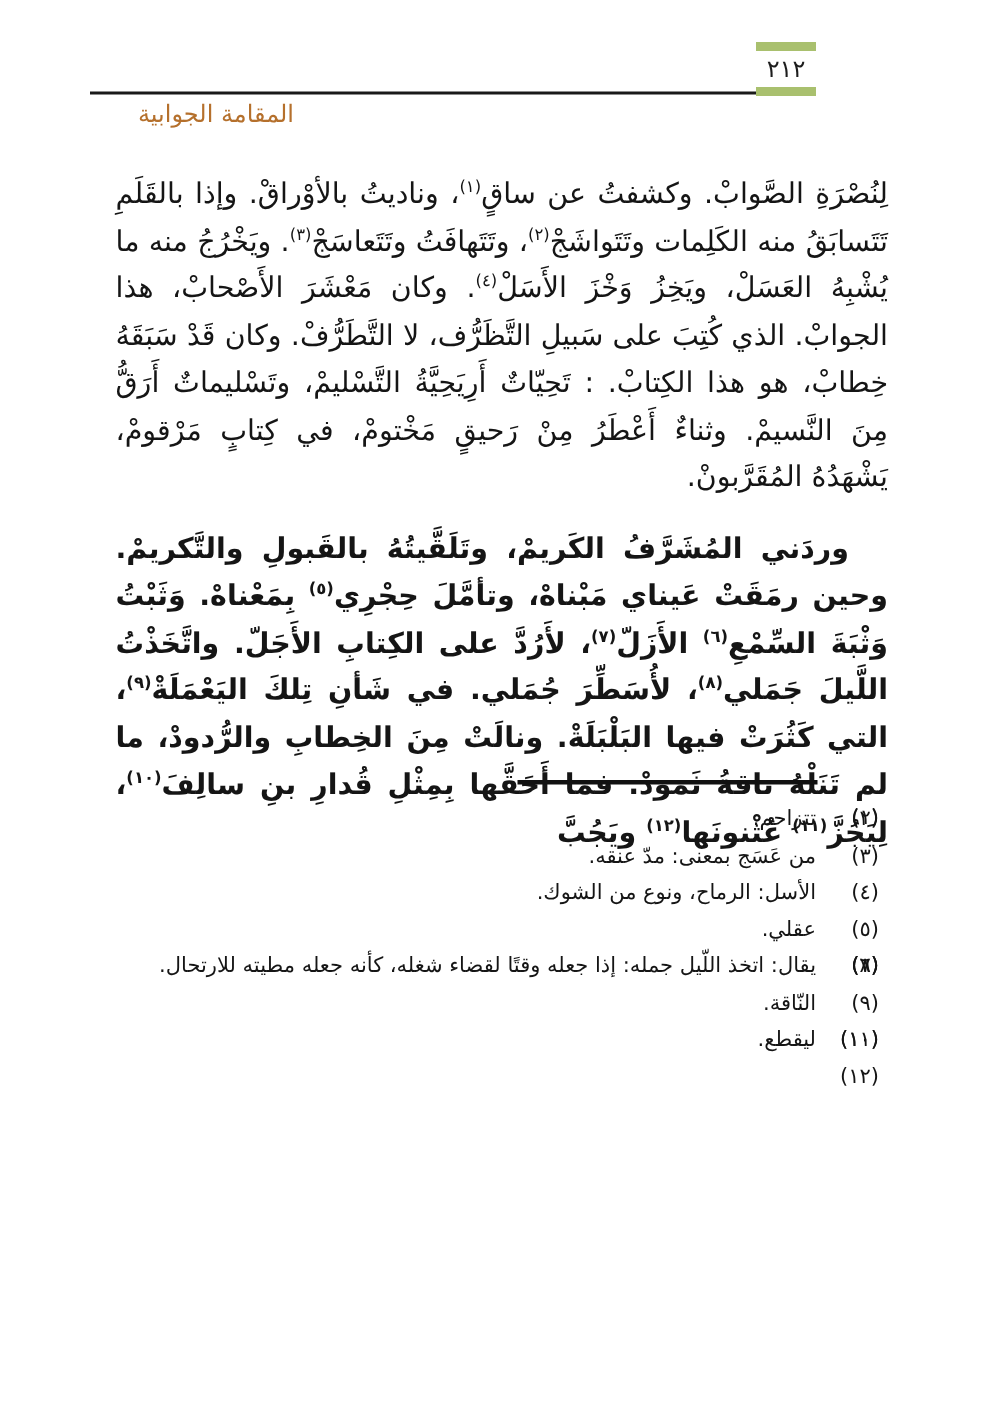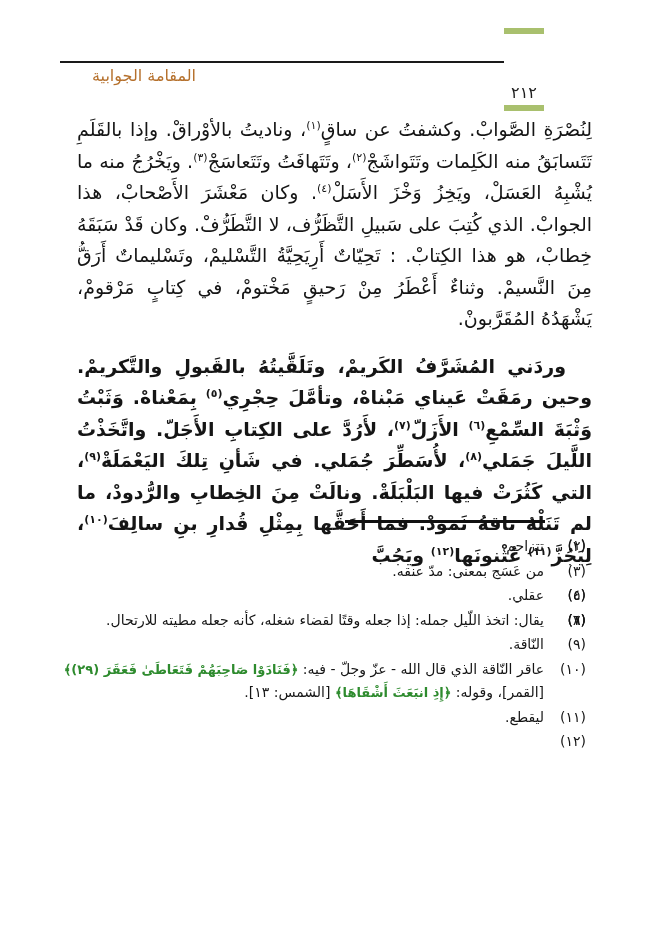--- a/index.html
+++ b/index.html
@@ -7,21 +7,21 @@
     position:relative;
     width:669px; height:945px;
     background:#ffffff;
     font-family:"DejaVu Sans", sans-serif;
     direction:rtl;
     overflow:hidden;
   }
   
   .pagenum-block { position:absolute; top:28px; right:125px; width:40px; text-align:center; }
   .green-bar { height:6px; background:var(--accent-green,#a9c06e); }
-  .page-number { font-size:16px; color:#1d1d1d; padding:2px 0 3px; letter-spacing:1px;margin-top:47px; }
+  .page-number { font-size:16px; color:#1d1d1d; padding:2px 0 3px; letter-spacing:1px; }
   .header-rule { position:absolute; top:61px; left:60px; width:444px; height:2px; background:#1a1a1a; }
   .header-title {
     position:absolute; top:66px; left:92px;
     font-size:16px; font-weight:normal;
     color:var(--title-brown,#b5702c);
   }
   
   .body-text {
     position:absolute; top:98px; right:61px; width:547px;
     font-size:19px; line-height:31.5px;
@@ -60,24 +60,24 @@
       <p class="para">لِنُصْرَةِ الصَّوابْ. وكشفتُ عن ساقٍ<sup class="fn-marker">(١)</sup>، وناديتُ بالأوْراقْ. وإذا بالقَلَمِ تَتَسابَقُ منه الكَلِمات وتَتَواشَجْ<sup class="fn-marker">(٢)</sup>، وتَتَهافَتُ وتَتَعاسَجْ<sup class="fn-marker">(٣)</sup>. ويَخْرُجُ منه ما يُشْبِهُ العَسَلْ، ويَخِزُ وَخْزَ الأَسَلْ<sup class="fn-marker">(٤)</sup>. وكان مَعْشَرَ الأَصْحابْ، هذا الجوابْ. الذي كُتِبَ على سَبيلِ التَّظَرُّف، لا التَّطَرُّفْ. وكان قَدْ سَبَقَهُ خِطابْ، هو هذا الكِتابْ. : تَحِيّاتٌ أَرِيَحِيَّةُ التَّسْليمْ، وتَسْليماتٌ أَرَقُّ مِنَ النَّسيمْ. وثناءٌ أَعْطَرُ مِنْ رَحيقٍ مَخْتومْ، في كِتابٍ مَرْقومْ، يَشْهَدُهُ المُقَرَّبونْ.</p>
       <p class="para indent">وردَني المُشَرَّفُ الكَريمْ، وتَلَقَّيتُهُ بالقَبولِ والتَّكريمْ. وحين رمَقَتْ عَيناي مَبْناهْ، وتأمَّلَ حِجْرِي<sup class="fn-marker">(٥)</sup> بِمَعْناهْ. وَثَبْتُ وَثْبَةَ السِّمْعِ<sup class="fn-marker">(٦)</sup> الأَزَلّ<sup class="fn-marker">(٧)</sup>، لأَرُدَّ على الكِتابِ الأَجَلّ. واتَّخَذْتُ اللَّيلَ جَمَلي<sup class="fn-marker">(٨)</sup>، لأُسَطِّرَ جُمَلي. في شَأنِ تِلكَ اليَعْمَلَةْ<sup class="fn-marker">(٩)</sup>، التي كَثُرَتْ فيها البَلْبَلَةْ. ونالَتْ مِنَ الخِطابِ والرُّدودْ، ما لم تَنَلْهُ ناقةُ ثَمودْ. فما أَحَقَّها بِمِثْلِ قُدارِ بنِ سالِفَ<sup class="fn-marker">(١٠)</sup>، لِيَجُزَّ<sup class="fn-marker">(١١)</sup> عُثْنونَها<sup class="fn-marker">(١٢)</sup> ويَجُبَّ</p>
     </div>
 
   <div class="fn-sep"></div>
 
   <div class="footnotes" id="footnotes">
       <div class="fn-item"><span class="fn-num">(١)</span></div>
       <div class="fn-item"><span class="fn-num">(٢)</span><span class="fn-text">تتزاحم.</span></div>
       <div class="fn-item"><span class="fn-num">(٣)</span><span class="fn-text">من عَسَج بمعنى: مدّ عنقه.</span></div>
-      <div class="fn-item"><span class="fn-num">(٤)</span></div>
+      <div class="fn-item"><span class="fn-num">(٤)</span><span class="fn-text">الأسل: الرماح، ونوع من الشوك.</span></div>
       <div class="fn-item"><span class="fn-num">(٥)</span><span class="fn-text">عقلي.</span></div>
       <div class="fn-item"><span class="fn-num">(٦)</span></div>
       <div class="fn-item"><span class="fn-num">(٧)</span></div>
       <div class="fn-item"><span class="fn-num">(٨)</span><span class="fn-text">يقال: اتخذ اللّيل جمله: إذا جعله وقتًا لقضاء شغله، كأنه جعله مطيته للارتحال.</span></div>
       <div class="fn-item"><span class="fn-num">(٩)</span><span class="fn-text">النّاقة.</span></div>
-      <div class="fn-item"><span class="fn-num">(١٠)</span><span class="fn-text">عاقر النّاقة الذي قال الله - عزّ وجلّ - فيه: <span class="quran">﴿فَنَادَوْا صَاحِبَهُمْ فَتَعَاطَىٰ فَعَقَرَ (٢٩)﴾</span> [القمر]، وقوله: <span class="quran">﴿إِذِ انبَعَثَ أَشْقَاهَا﴾</span> [الشمس: ١٣].</span></div>
+      <div class="fn-item"><span class="fn-num">(١٠)</span></div>
       <div class="fn-item"><span class="fn-num">(١١)</span><span class="fn-text">ليقطع.</span></div>
       <div class="fn-item"><span class="fn-num">(١٢)</span></div>
     </div>
 
 </div>
 
 </body></html>

